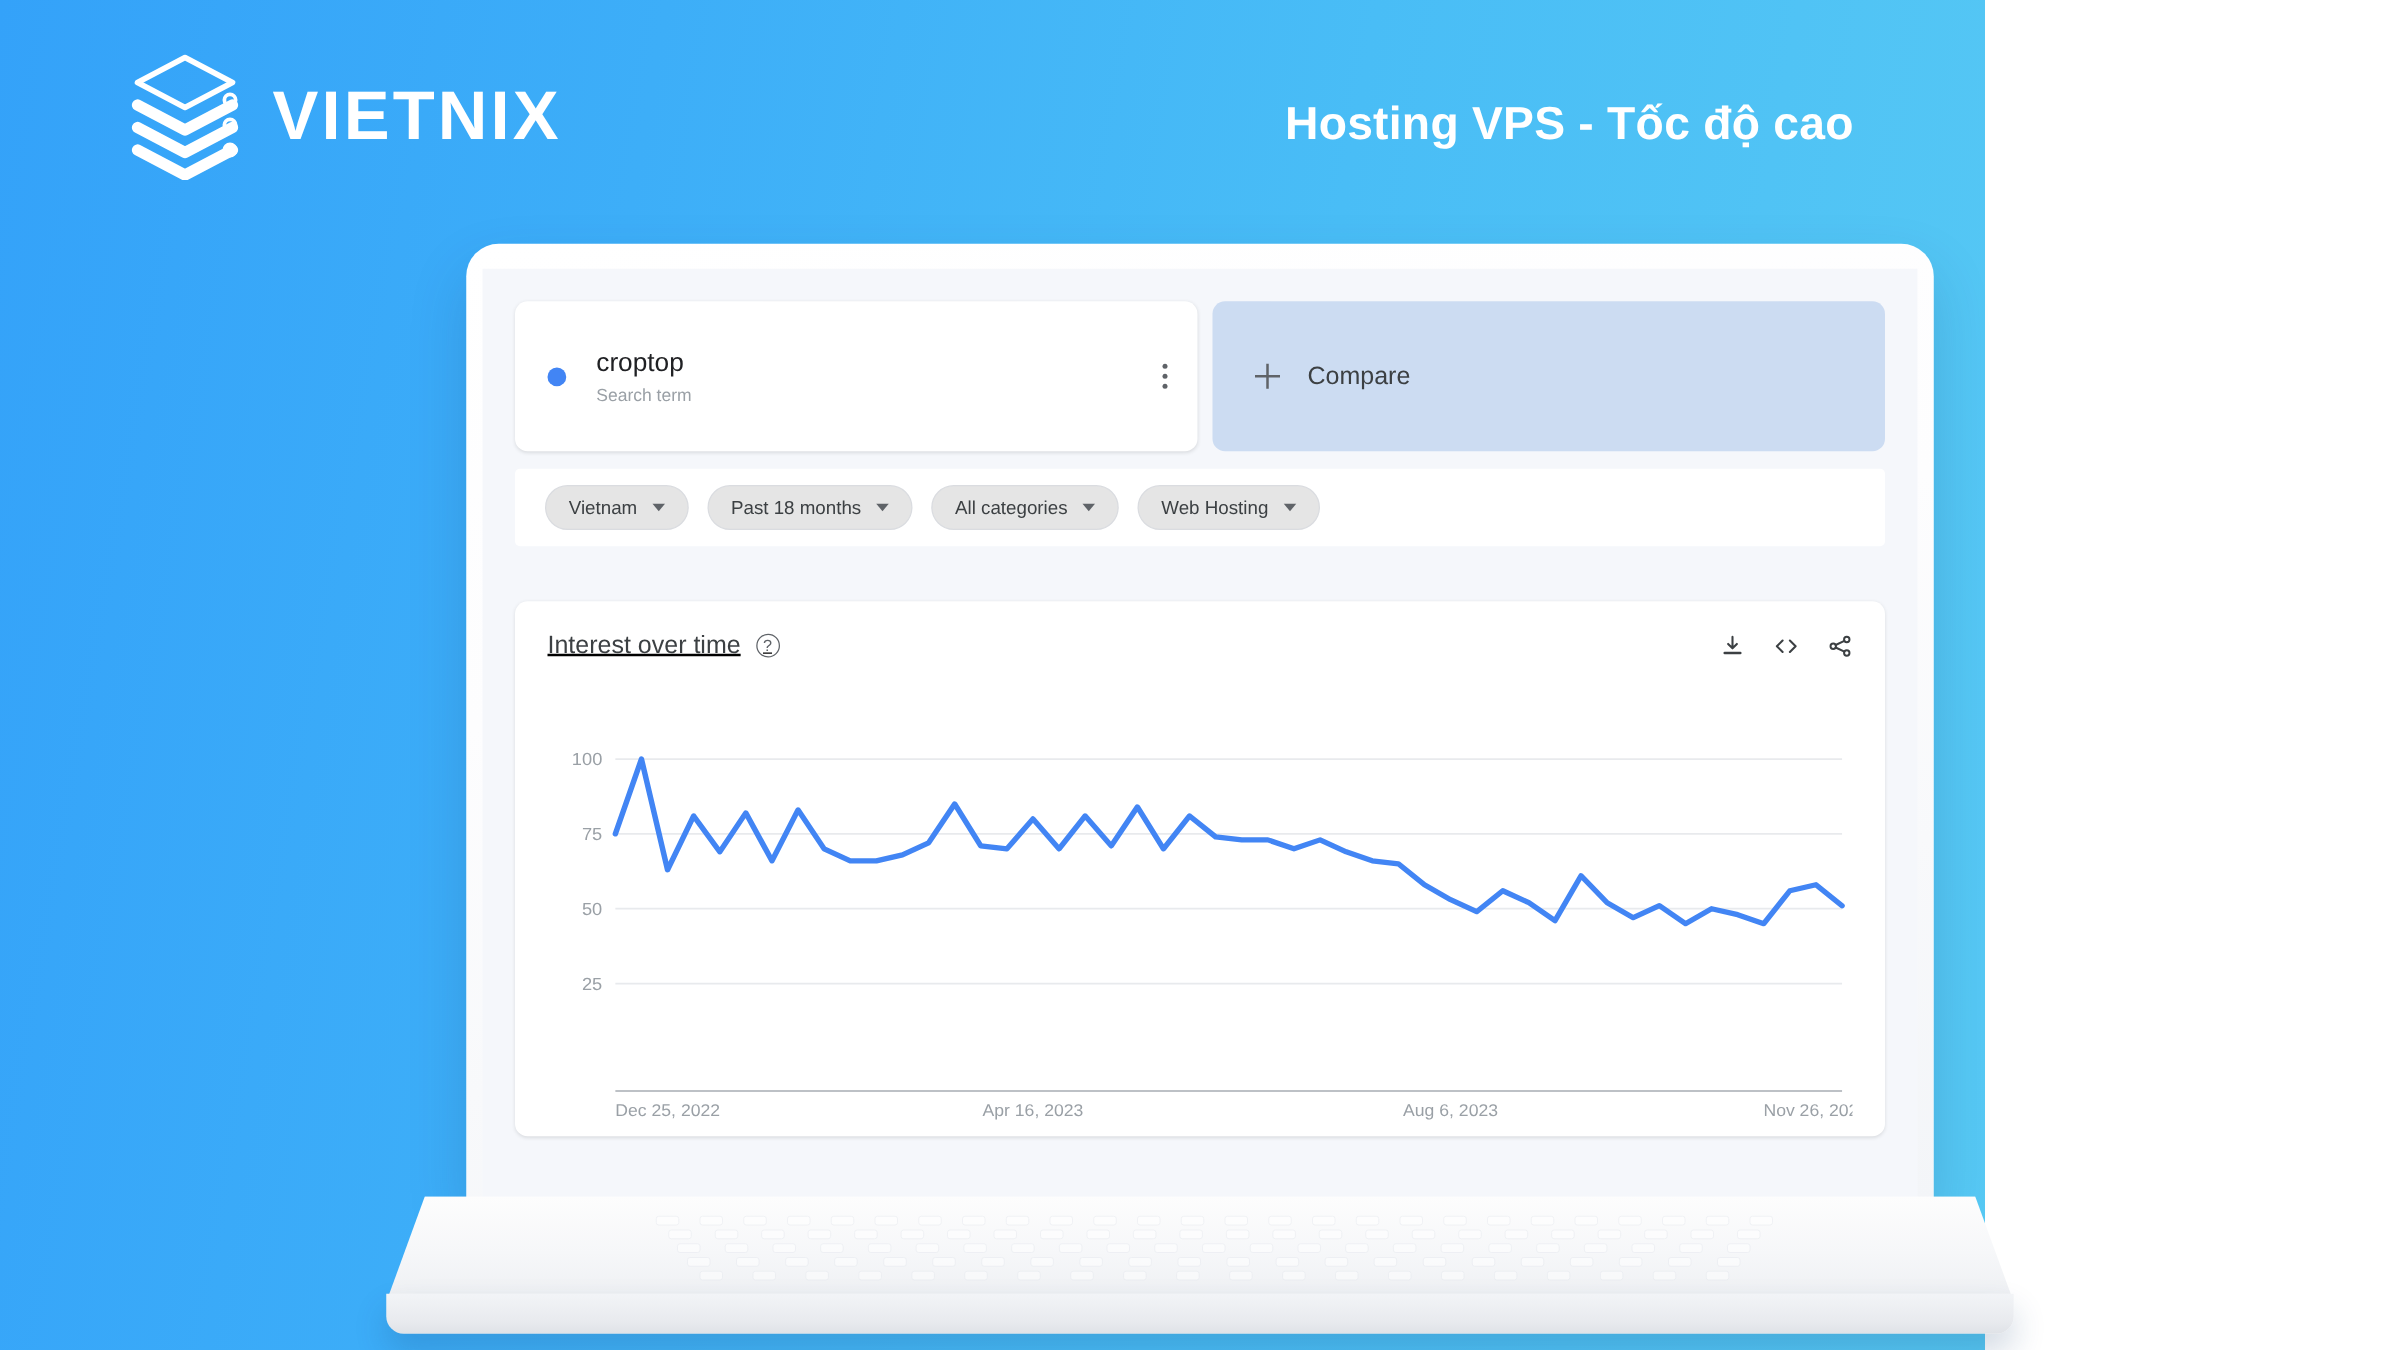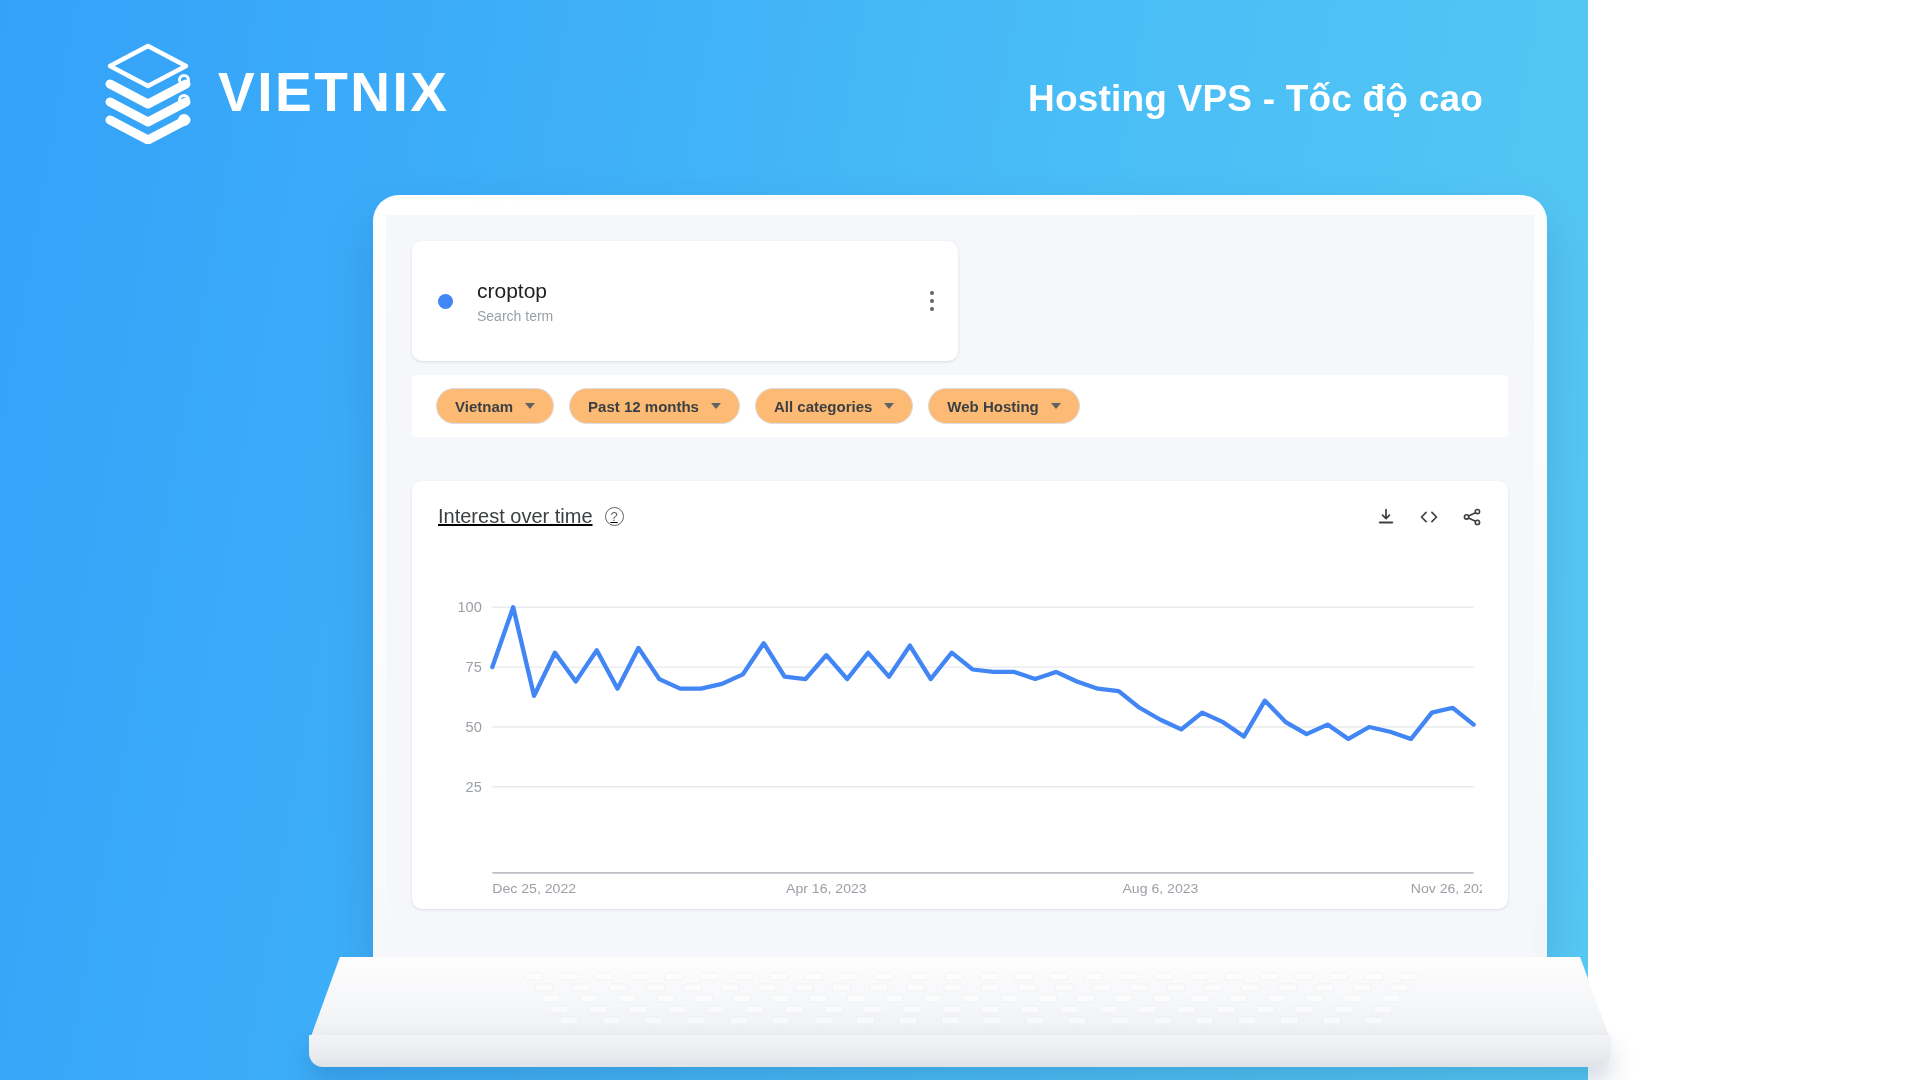--- a/index.html
+++ b/index.html
@@ -93,23 +93,22 @@
   .compare-label { font-size:20px; color:#3c4043; }
 
   .filters {
     margin:14px 26px 0 26px; height:62px; background:#ffffff;
     border-radius:4px; display:flex; align-items:center;
     gap:15px; padding:0 24px;
   }
   .pill {
     height:36px; border:1px solid #dadce0; border-radius:18px;
     display:flex; align-items:center; gap:12px; padding:0 18px;
-    font-size:15px; color:#3c4043; background:#fdba74; cursor:pointer;
+    font-size:15px; color:#3c4043; background:#e5e5e5; cursor:pointer;
     white-space:nowrap;
-    font-weight:bold;
   }
   .caret { width:0; height:0; border-left:5px solid transparent;
            border-right:5px solid transparent; border-top:6px solid #5f6368; }
 
   .chart-card {
     margin:44px 26px 0 26px; height:428px; background:#ffffff;
     border-radius:10px; box-shadow:0 1px 3px rgba(60,64,67,.14);
     padding:24px 26px 10px 26px; position:relative;text-decoration:underline;
   }
   .chart-head { display:flex; align-items:center; justify-content:space-between; }
@@ -158,29 +157,33 @@
             <div class="term-title">croptop</div>
             <div class="term-sub">Search term</div>
           </div>
           <span class="kebab">
               <i></i>
               <i></i>
               <i></i>
             </span>
         </div>
 
+        <div class="compare-card">
+          <span class="plus"></span>
+          <span class="compare-label">Compare</span>
+        </div>
       </div>
 
       <div class="filters">
         <div class="pill">
           <span>Vietnam</span>
           <span class="caret"></span>
         </div>
         <div class="pill">
-          <span>Past 12 months</span>
+          <span>Past 18 months</span>
           <span class="caret"></span>
         </div>
         <div class="pill">
           <span>All categories</span>
           <span class="caret"></span>
         </div>
         <div class="pill">
           <span>Web Hosting</span>
           <span class="caret"></span>
         </div>

